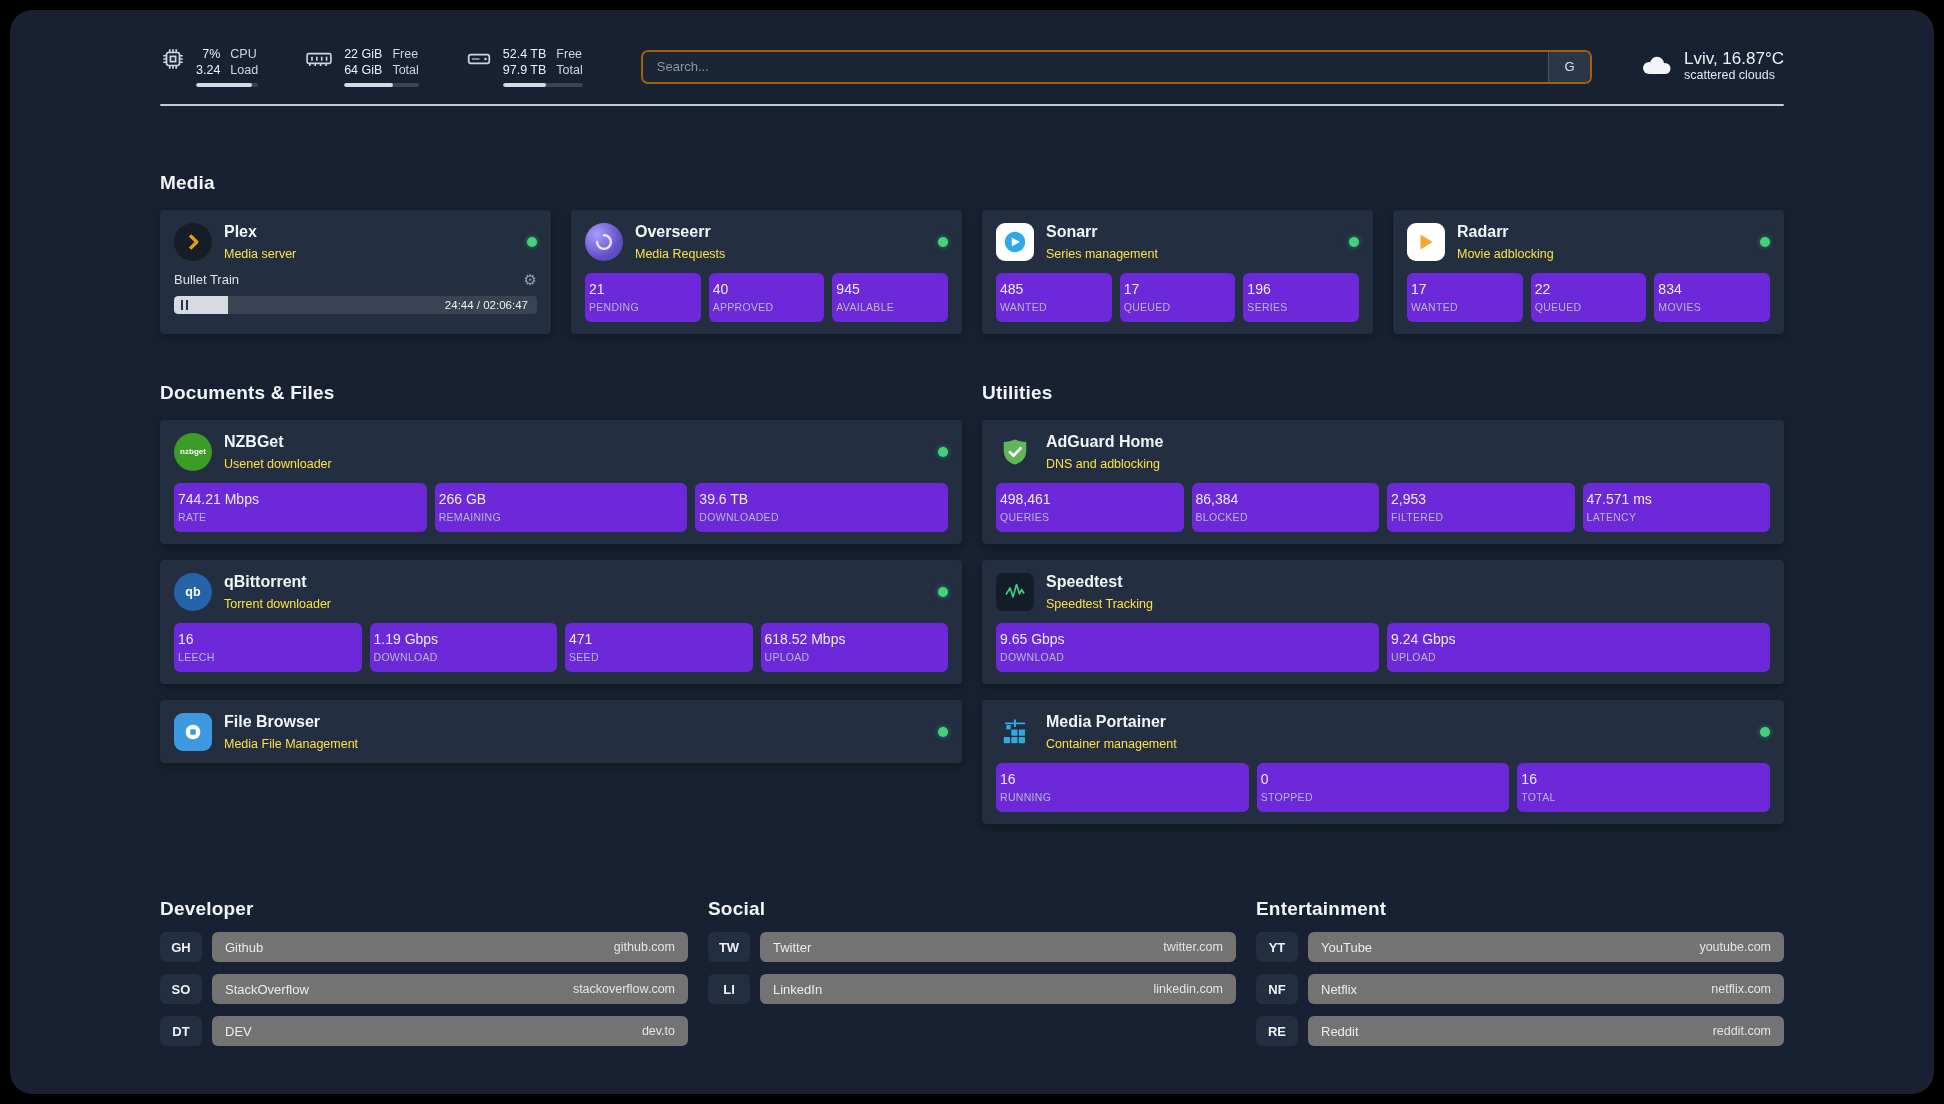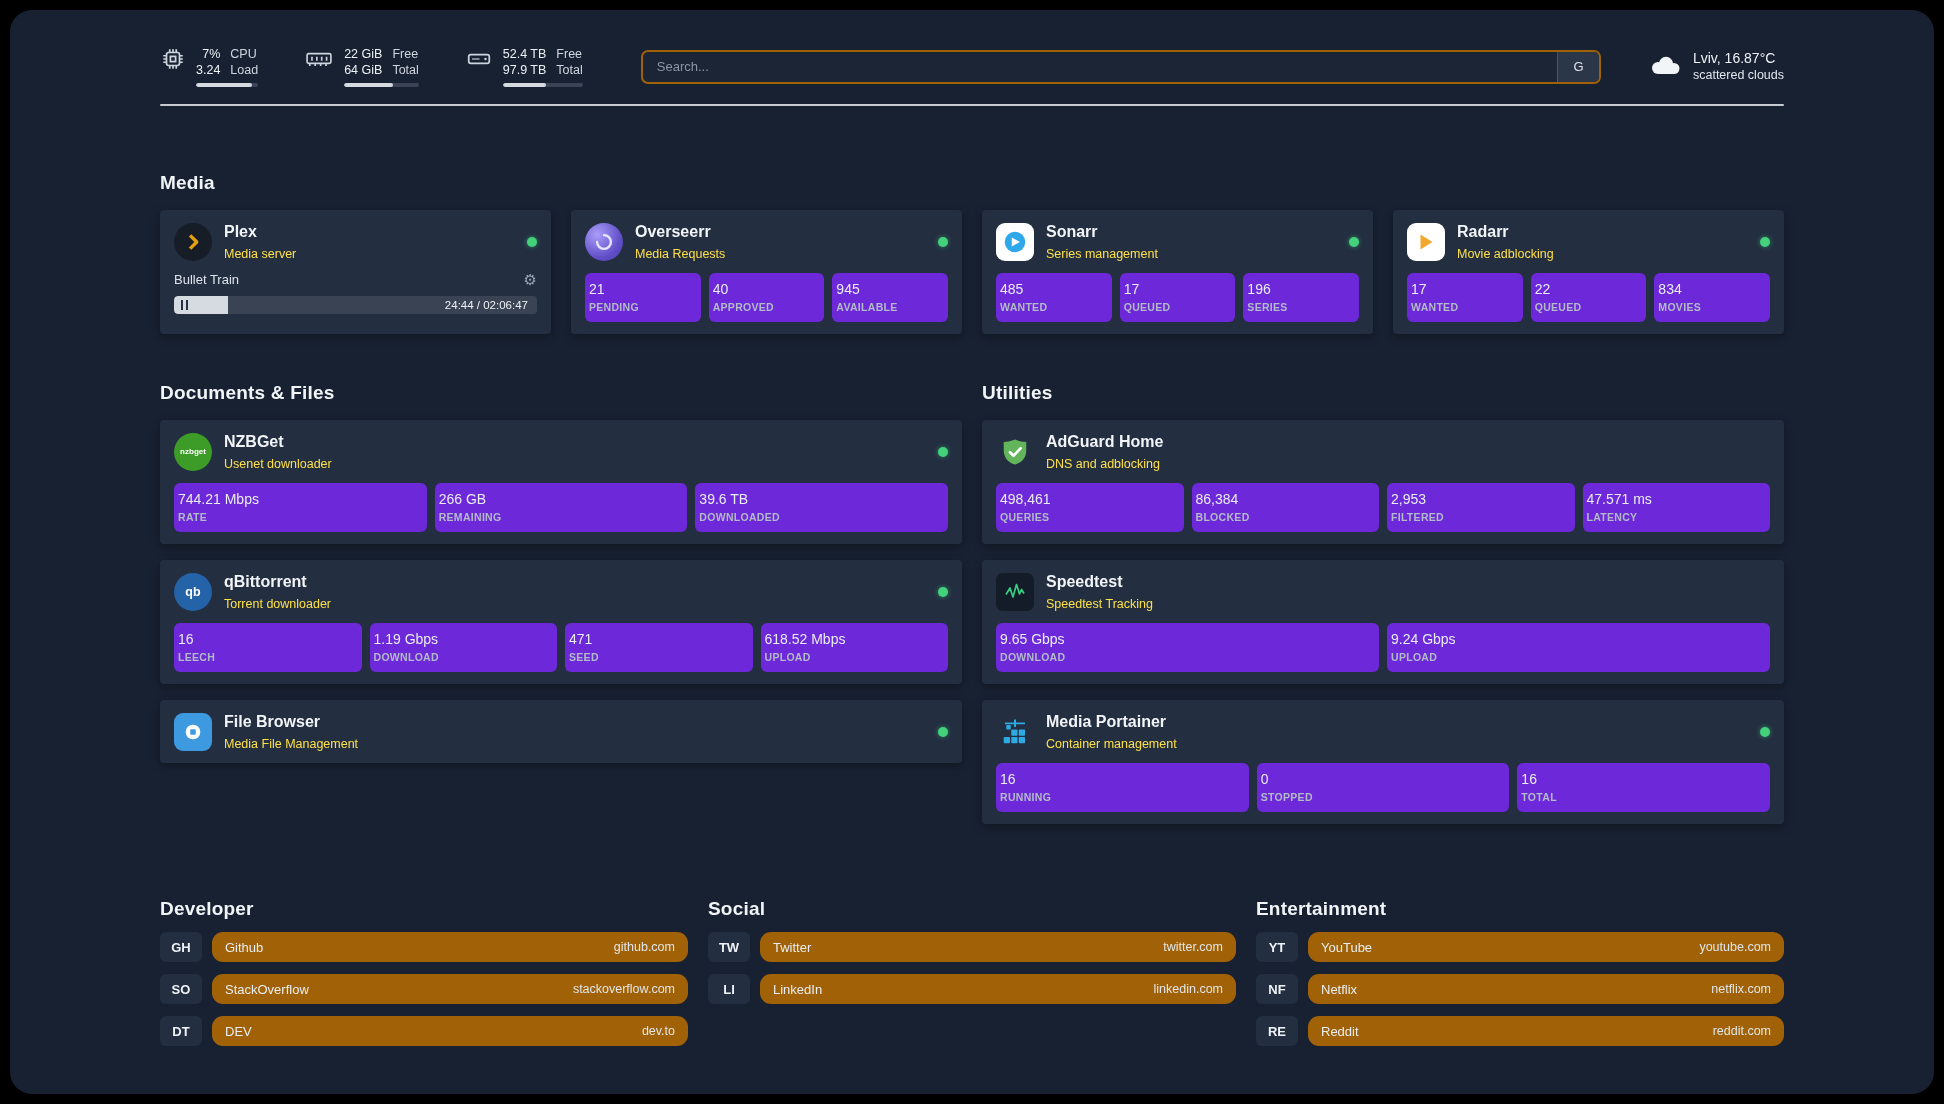--- a/index.html
+++ b/index.html
@@ -23,21 +23,21 @@
   .search { flex:1; display:flex; align-items:center; height:34px; margin:0 46px 0 12px;
     border:2px solid #a16207; border-radius:7px; background:#1b2536; overflow:hidden; }
   .search input { flex:1; height:100%; background:transparent; border:none; outline:none;
     padding:0 14px; font-size:13px; color:#dfe5ea; font-family:inherit; }
   .search input::placeholder { color:#8b95a5; }
   .search-btn { width:42px; height:100%; display:flex; align-items:center; justify-content:center;
     background:#2c3649; border-left:1px solid #4a5568; color:#dfe5ea; font-size:13px; cursor:pointer; }
 
   .weather { display:flex; align-items:center; gap:10px; }
   .weather-text { display:flex; flex-direction:column; }
-  .weather-loc { font-size:14px; color:#eef2f6; line-height:17px; }
+  .weather-loc { font-size:17px; color:#eef2f6; line-height:17px; }
   .weather-cond { font-size:12.5px; color:#e2e7ee; line-height:16px; }
 
   .divider { height:2px; background:#d6dade; opacity:.92; margin-top:17px; border-radius:1px; }
 
   
   h2.section-title { font-size:19px; font-weight:600; color:#f2f5f8; letter-spacing:.2px; }
   .section-media { margin-top:66px; }
   .cards-4 { display:grid; grid-template-columns:repeat(4,1fr); gap:20px; margin-top:16px; }
   .two-col { display:grid; grid-template-columns:1fr 1fr; gap:20px; margin-top:48px; align-items:start; }
   .col .card { margin-top:16px; }
@@ -48,21 +48,21 @@
     display:flex; align-items:center; justify-content:center; overflow:hidden; }
   .head-text { display:flex; flex-direction:column; }
   .app-name { font-size:16px; font-weight:600; color:#f2f5f8; line-height:19px; }
   .app-sub { font-size:12.5px; color:#fde047; margin-top:6px; }
   .dot { width:10px; height:10px; border-radius:50%; background:#43d17c;
     margin-left:auto; box-shadow:0 0 5px rgba(67,209,124,.55); }
 
   .stats { display:flex; gap:8px; margin-top:12px; }
   .stat { flex:1; background:#6d28d9; border-radius:6px; padding:8px 4px 9px; }
   .stat-val { font-size:14px; color:#e8edf2; }
-  .stat-label { font-size:10.5px; font-weight:700; color:#b2bcc9; margin-top:4px; letter-spacing:.3px; }
+  .stat-label { font-size:10.5px; font-weight:400; color:#b2bcc9; margin-top:4px; letter-spacing:.3px; }
 
   
   .i-plex { background:#171d27; border-radius:50%; }
   .i-overseerr { background:radial-gradient(circle at 32% 30%, #a99df8, #6350c9 62%, #4a3ba8); border-radius:50%; }
   .i-sonarr, .i-radarr { background:#fff; }
   .i-nzbget { background:#3d9c27; border-radius:50%; color:#fff; font-size:8px; font-weight:700; }
   .i-qbittorrent { background:#2563a8; border-radius:50%; color:#fff; font-size:12.5px; font-weight:700; }
   .i-filebrowser { background:#3d9ae0; }
   .i-adguard, .i-portainer { background:transparent; }
   .i-speedtest { background:#141c2a; border-radius:7px; }
@@ -76,21 +76,21 @@
   .pause-icon { width:7px; height:10px; margin-left:7px;
     border-left:2.5px solid #27303f; border-right:2.5px solid #27303f; cursor:pointer; }
   .player-time { position:absolute; right:9px; top:50%; transform:translateY(-50%);
     font-size:11.5px; color:#edf1f5; }
 
   
   .bottom { display:grid; grid-template-columns:1fr 1fr 1fr; gap:20px; margin-top:74px; }
   .bm { display:flex; gap:10px; margin-top:12px; height:30px; cursor:pointer; }
   .bm-abbr { width:42px; background:#232e41; border-radius:6px; display:flex; align-items:center;
     justify-content:center; font-weight:700; font-size:13px; color:#eef2f6; }
-  .bm-pill { flex:1; background:#a16207; border-radius:11px; display:flex; align-items:center; padding:0 13px; }
+  .bm-pill { flex:1; background:#737373; border-radius:6px; display:flex; align-items:center; padding:0 13px; }
   .bm-name { font-size:13px; color:#e8edf2; }
   .bm-url { margin-left:auto; font-size:12.5px; color:#dfe5ea; }
 </style>
 </head>
 <body>
 
 <div class="panel">
 
   <div class="topbar">
 

